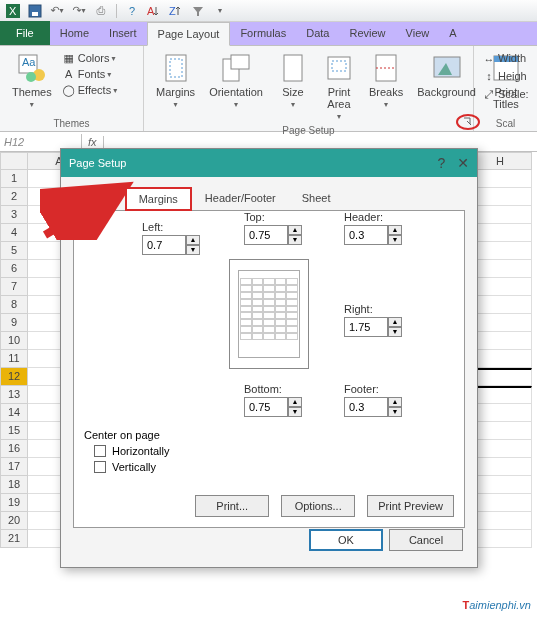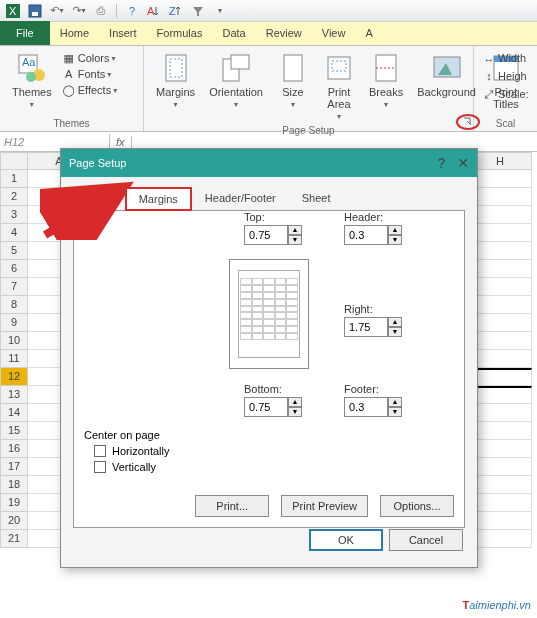--- a/index.html
+++ b/index.html
@@ -4,41 +4,41 @@
 <style>
   * { box-sizing: border-box; margin: 0; padding: 0; font-family: "Segoe UI", Tahoma, sans-serif; font-size: 11px; }
   body { background: #fff; width: 537px; height: 618px; overflow: hidden; position: relative; }
   
   
   .qat { height: 22px; background: linear-gradient(#fdfdfd,#e6e9ec); display: flex; align-items: center; padding: 0 4px; gap: 4px; border-bottom: 1px solid #d0d0d0; }
   .qat-btn { width: 18px; height: 18px; display: flex; align-items: center; justify-content: center; color: #666; }
   .qat-sep { width: 1px; height: 14px; background: #c0c0c0; margin: 0 2px; }
   
   
-  .tabs { height: 24px; background: #fef9c3; display: flex; align-items: flex-end; border-bottom: 1px solid #c0c0c0; }
+  .tabs { height: 24px; background: #c4b5fd; display: flex; align-items: flex-end; border-bottom: 1px solid #c0c0c0; }
   .file-tab { background: #217346; color: #fff; padding: 4px 16px; height: 24px; display: flex; align-items: center; font-weight: normal; }
   .tab { padding: 4px 10px; color: #444; height: 24px; display: flex; align-items: center; }
   .tab.active { background: #f5f6f7; border: 1px solid #c0c0c0; border-bottom: 1px solid #f5f6f7; margin-bottom: -1px; }
   
   
   .ribbon { height: 86px; background: #f5f6f7; display: flex; border-bottom: 1px solid #c0c0c0; }
   .rg { border-right: 1px solid #d0d0d0; padding: 4px 8px 2px; display: flex; flex-direction: column; justify-content: space-between; position: relative; }
   .rg-body { display: flex; gap: 6px; align-items: flex-start; }
   .rg-label { text-align: center; color: #666; font-size: 10px; padding-top: 2px; }
   .big-btn { display: flex; flex-direction: column; align-items: center; gap: 2px; padding: 2px 4px; color: #444; justify-content: flex-end; }
   .big-btn .ico { width: 32px; height: 32px; display: flex; align-items: center; justify-content: center; }
   .drop-arrow { font-size: 8px; color: #666; }
   .mini-row { display: flex; align-items: center; gap: 2px; color: #444; padding: 1px 0; }
   .mini-ico { width: 14px; height: 14px; display: inline-flex; align-items: center; justify-content: center; }
   .launcher { position: absolute; right: 3px; bottom: 3px; width: 14px; height: 14px; }
   .launcher-circled { border: 2px solid #d82a2a; border-radius: 50%; width: 24px; height: 16px; display:flex; align-items:center; justify-content:center; }
   
   
   .fbar { height: 20px; border-bottom: 1px solid #c0c0c0; display: flex; align-items: center; background: #fff; }
-  .namebox { width: 110px; border-right: 1px solid #c0c0c0; padding: 2px 4px; color: #888; font-style: italic; }
+  .namebox { width: 82px; border-right: 1px solid #c0c0c0; padding: 2px 4px; color: #888; font-style: italic; }
   .fx { padding: 0 6px; color: #666; border-right: 1px solid #c0c0c0; font-style: italic; }
   
   
   .sheet { position: relative; }
   .colhdrs { display: flex; height: 18px; }
   .corner { width: 28px; background: #f1f1f1; border: 1px solid #d0d0d0; }
   .colhdr { width: 63px; background: #f1f1f1; border: 1px solid #d0d0d0; border-left: none; text-align: center; color: #444; line-height: 16px; }
   .row { display: flex; height: 18px; }
   .rowhdr { width: 28px; background: #f1f1f1; border: 1px solid #d0d0d0; border-top: none; text-align: center; color: #444; line-height: 16px; }
   .cell { width: 63px; border-right: 1px solid #dedede; border-bottom: 1px solid #dedede; }
@@ -123,20 +123,21 @@
         <path d="M2 3h10L8 8v4H6V8z" fill="#888"></path>
       </svg>
     </span>
   <span class="qat-btn drop-arrow">▾</span>
 </div>
 
 <div class="tabs">
   <div class="file-tab">File</div>
   <div class="tab">Home</div>
   <div class="tab">Insert</div>
+  <div class="tab active">Page Layout</div>
   <div class="tab">Formulas</div>
   <div class="tab">Data</div>
   <div class="tab">Review</div>
   <div class="tab">View</div>
   <div class="tab">A</div>
 </div>
 
 <div class="ribbon">
   <div class="rg" style="width:144px">
     <div class="rg-body">
@@ -553,20 +554,30 @@
     <div class="fld" style="left:270px;top:0">
         <label>Header:</label>
         <div class="spin">
           <input value="0.3" style="">
           <div class="spin-btns">
             <span>▲</span>
             <span>▼</span>
           </div>
         </div>
       </div>
+    <div class="fld" style="left:68px;top:92">
+        <label>Left:</label>
+        <div class="spin">
+          <input value="0.7" style="">
+          <div class="spin-btns">
+            <span>▲</span>
+            <span>▼</span>
+          </div>
+        </div>
+      </div>
     <div class="fld" style="left:270px;top:92px">
         <label>Right:</label>
         <div class="spin">
           <input value="1.75" style="">
           <div class="spin-btns">
             <span>▲</span>
             <span>▼</span>
           </div>
         </div>
       </div>
@@ -649,22 +660,22 @@
           <span>Horizontally</span>
         </div>
       <div class="chk">
           <span class="box"></span>
           <span>Vertically</span>
         </div>
     </div>
 
     <div style="position:absolute;right:10px;bottom:10px;display:flex;gap:12px">
       <button class="btn">Print...</button>
+      <button class="btn">Options...</button>
       <button class="btn">Print Preview</button>
-      <button class="btn">Options...</button>
     </div>
   </div>
   <div class="dlg-btns row2">
     <button class="btn primary">OK</button>
     <button class="btn">Cancel</button>
   </div>
 </div>
 
 <svg class="arrow" viewBox="0 0 100 60">
   <defs>

